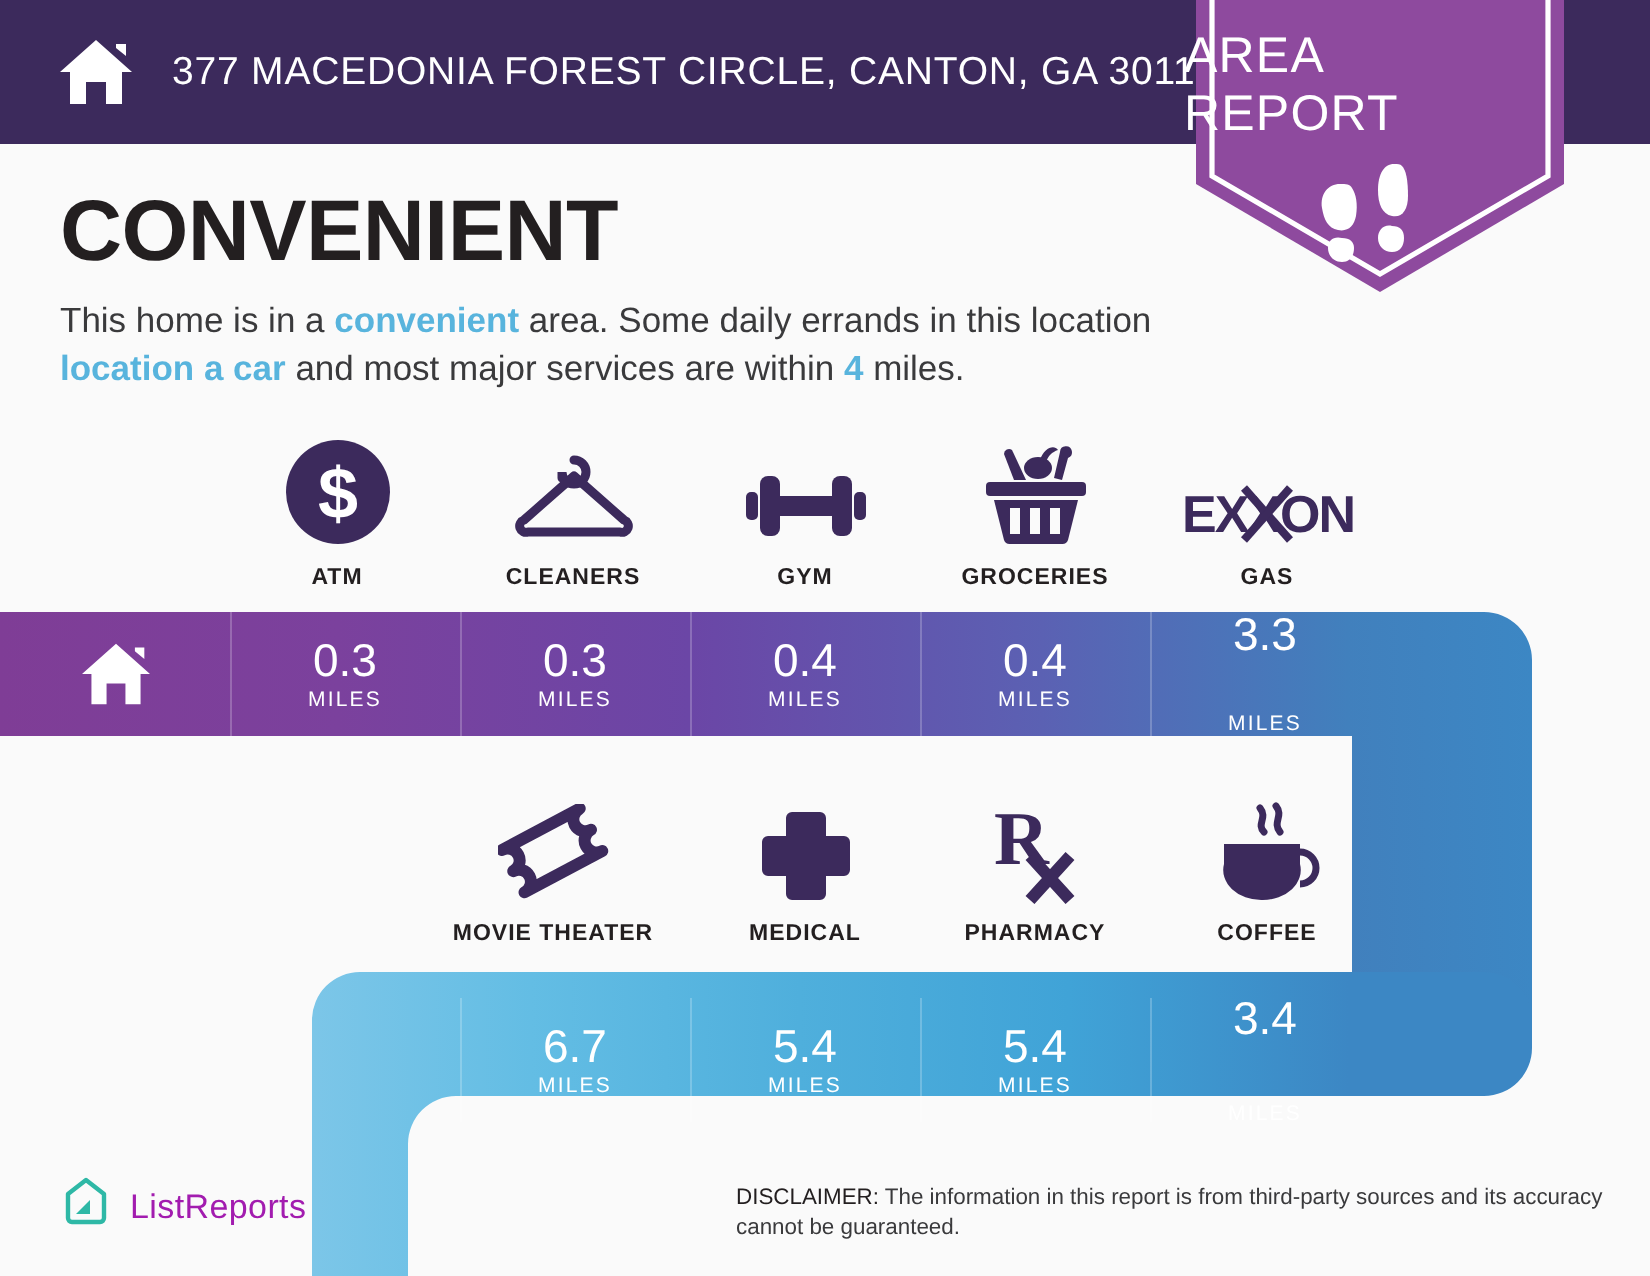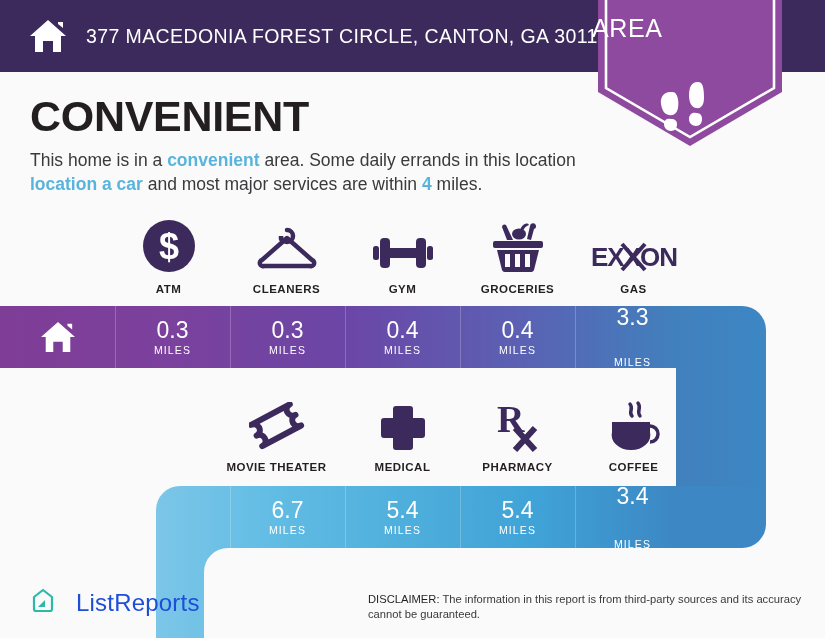--- a/index.html
+++ b/index.html
@@ -71,21 +71,21 @@
 
   .home-seg{
     position:absolute;left:0;top:0;width:115px;height:62px;
     display:flex;align-items:center;justify-content:center;
   }
 
   
   .footer-logo{
     position:absolute;left:30px;top:588px;display:flex;align-items:center;gap:9px;
   }
-  .footer-logo .name{font-size:24px;color:#1d4ed8;letter-spacing:.2px;margin-left:11px;}
+  .footer-logo .name{font-size:17px;color:#a21caf;letter-spacing:.2px;}
   .disclaimer{
     position:absolute;left:368px;top:592px;width:445px;
     font-size:11.2px;line-height:14.5px;color:#3a3a3c;
   }
   .disclaimer b{font-weight:normal;color:#231f20;}
 </style>
 </head>
 <body>
 
 <div class="stage">
@@ -108,20 +108,21 @@
       <path d="M14 0 L182 0 L182 92 L98 141 L14 92 Z" fill="none" stroke="#ffffff" stroke-width="2.6"></path>
       <g fill="#ffffff">
         <path d="M78 96 c-6 0 -10 5 -9 12 c1 6 3 10 8 11 c5 1 8 -2 9 -7 c1 -6 0 -11 -2 -14 c-1 -2 -3 -2 -6 -2 Z"></path>
         <path d="M79 123 c-4 -1 -7 1 -7 5 c0 4 3 7 7 7 c4 0 6 -3 6 -7 c0 -3 -2 -5 -6 -5 Z"></path>
         <path d="M105 86 c-5 0 -8 5 -8 13 c0 7 2 12 7 13 c5 1 8 -3 8 -10 c0 -8 -1 -13 -3 -15 c-1 -1 -2 -1 -4 -1 Z"></path>
         <path d="M104 117 c-4 -1 -7 2 -7 6 c0 4 3 7 7 7 c4 0 6 -3 6 -7 c0 -4 -2 -6 -6 -6 Z"></path>
       </g>
     </svg>
     <div class="badge-text">
       <div>AREA</div>
+      <div>REPORT</div>
     </div>
   </div>
 
   <div class="headline">CONVENIENT</div>
 
   <div class="blurb">
     <span>This home is in a </span><span class="hl">convenient</span><span> area. Some daily errands in this location </span><span class="hl">location a car</span><span> and most major services are within </span><span class="hl">4</span><span> miles.</span>
   </div>
 
   <div class="icon-cell" style="left:111px;top:222px;">
@@ -292,21 +293,21 @@
         <stop offset="18%" stop-color="#63bde4"></stop>
         <stop offset="40%" stop-color="#4fafdc"></stop>
         <stop offset="62%" stop-color="#40a3d7"></stop>
         <stop offset="85%" stop-color="#3c87c4"></stop>
         <stop offset="100%" stop-color="#3c87c4"></stop>
       </linearGradient>
     </defs>
     <path d="M40 0 L602 0 a24 24 0 0 1 24 24 L626 38 a24 24 0 0 1 -24 24 L88 62 a24 24 0 0 0 -24 24 L64 152 L16 152 L16 24 a24 24 0 0 1 24 -24 Z" fill="url(#g2)"></path>
   </svg>
 
-  <div class="bar" style="left:140px;top:486px;width:626px;">
+  <div class="bar" style="left:140px;top:499px;width:626px;">
     <div class="seg-div" style="left:90px;"></div>
     <div class="seg-div" style="left:205px;"></div>
     <div class="seg-div" style="left:320px;"></div>
     <div class="seg-div" style="left:435px;"></div>
 
     <div class="bar-seg" style="left:90px;">
       <span class="seg-val">6.7</span>
       <span class="seg-unit">MILES</span>
     </div>
     <div class="bar-seg" style="left:205px;">

